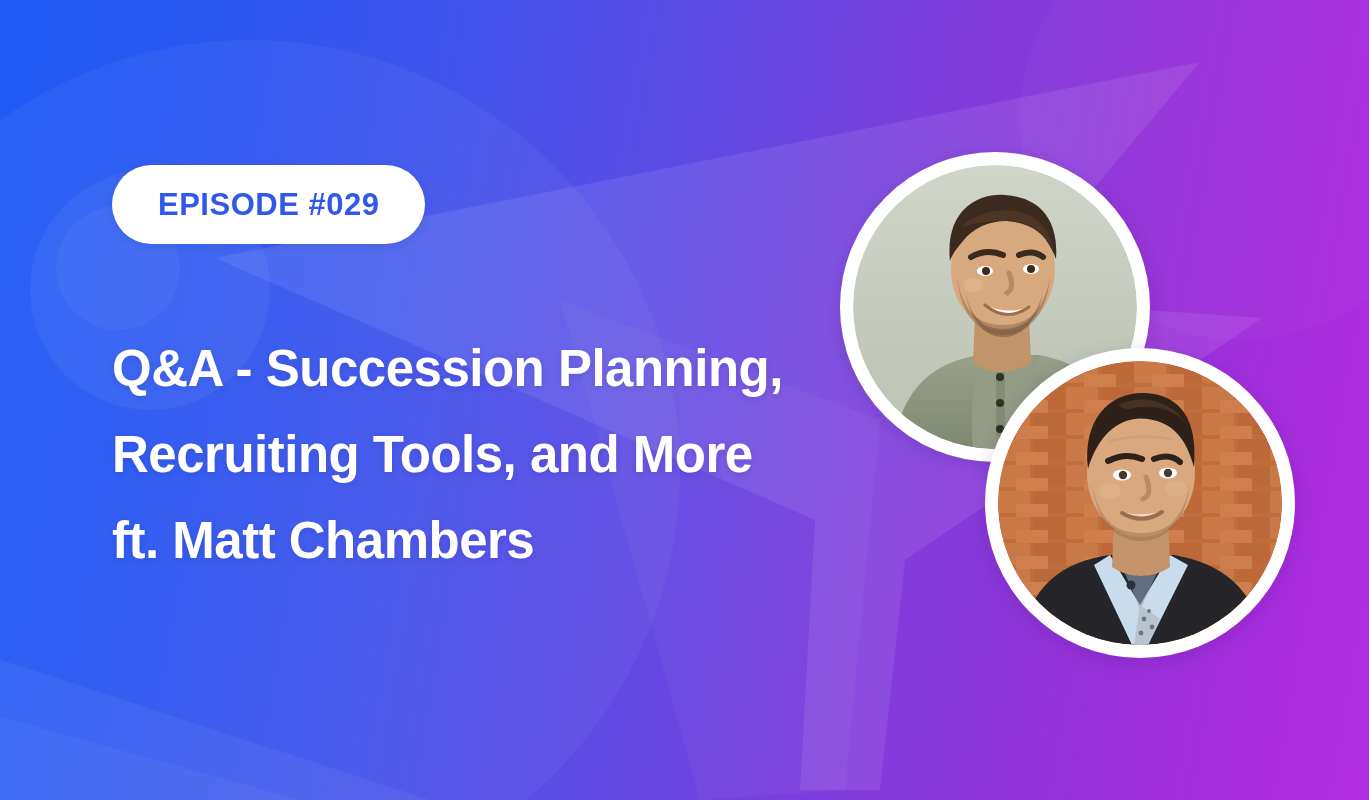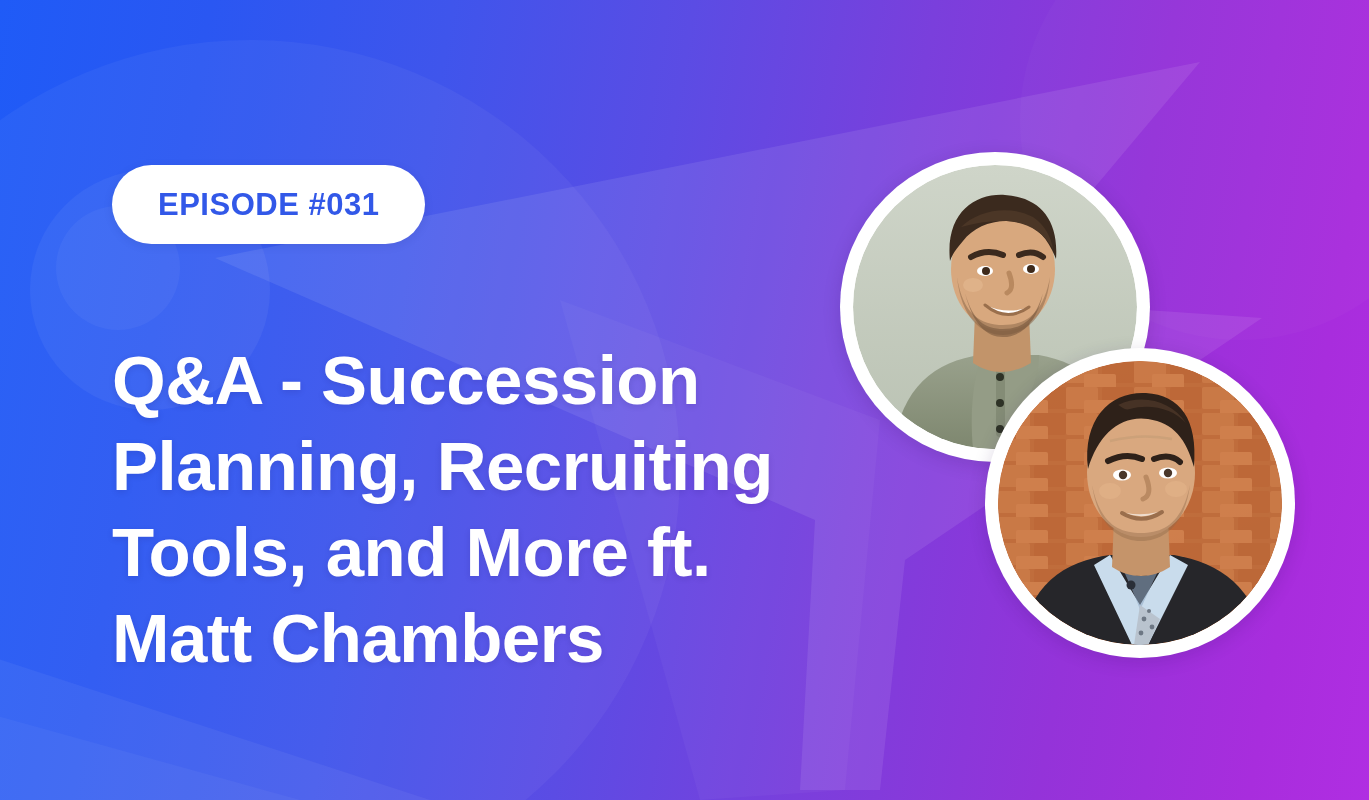--- a/index.html
+++ b/index.html
@@ -71,21 +71,21 @@
     line-height: 1;
     white-space: nowrap;
   }
 
   .title {
     position: absolute;
     left: 0;
     top: 292px;
     width: 690px;
     color: #ffffff;
-    font-size: 69px;
+    font-size: 51px;
     font-weight: bold;
     line-height: 86px;
     letter-spacing: -0.5px;
     text-shadow: 0 2px 6px rgba(25,20,90,0.14);
   }
 
   
   .avatar {
     position: absolute;
     border-radius: 50%;
@@ -130,21 +130,21 @@
         <path d="M 560 300 L 880 420 L 845 790 L 700 800 Z" opacity="0.035"></path>
 
         <circle cx="1240" cy="120" r="220" opacity="0.022"></circle>
       </g>
     </svg>
   </div>
 
   <div class="content">
 
     <div class="badge">
-      <span class="badge-text">EPISODE #031</span>
+      <span class="badge-text">EPISODE #029</span>
     </div>
 
     <h1 class="title">Q&amp;A - Succession Planning, Recruiting Tools, and More ft. Matt Chambers</h1>
 
   </div>
 
   <div class="avatar avatar-1">
     <div class="avatar-inner">
       <svg class="photo-svg" viewBox="0 0 284 284">
         <defs>

